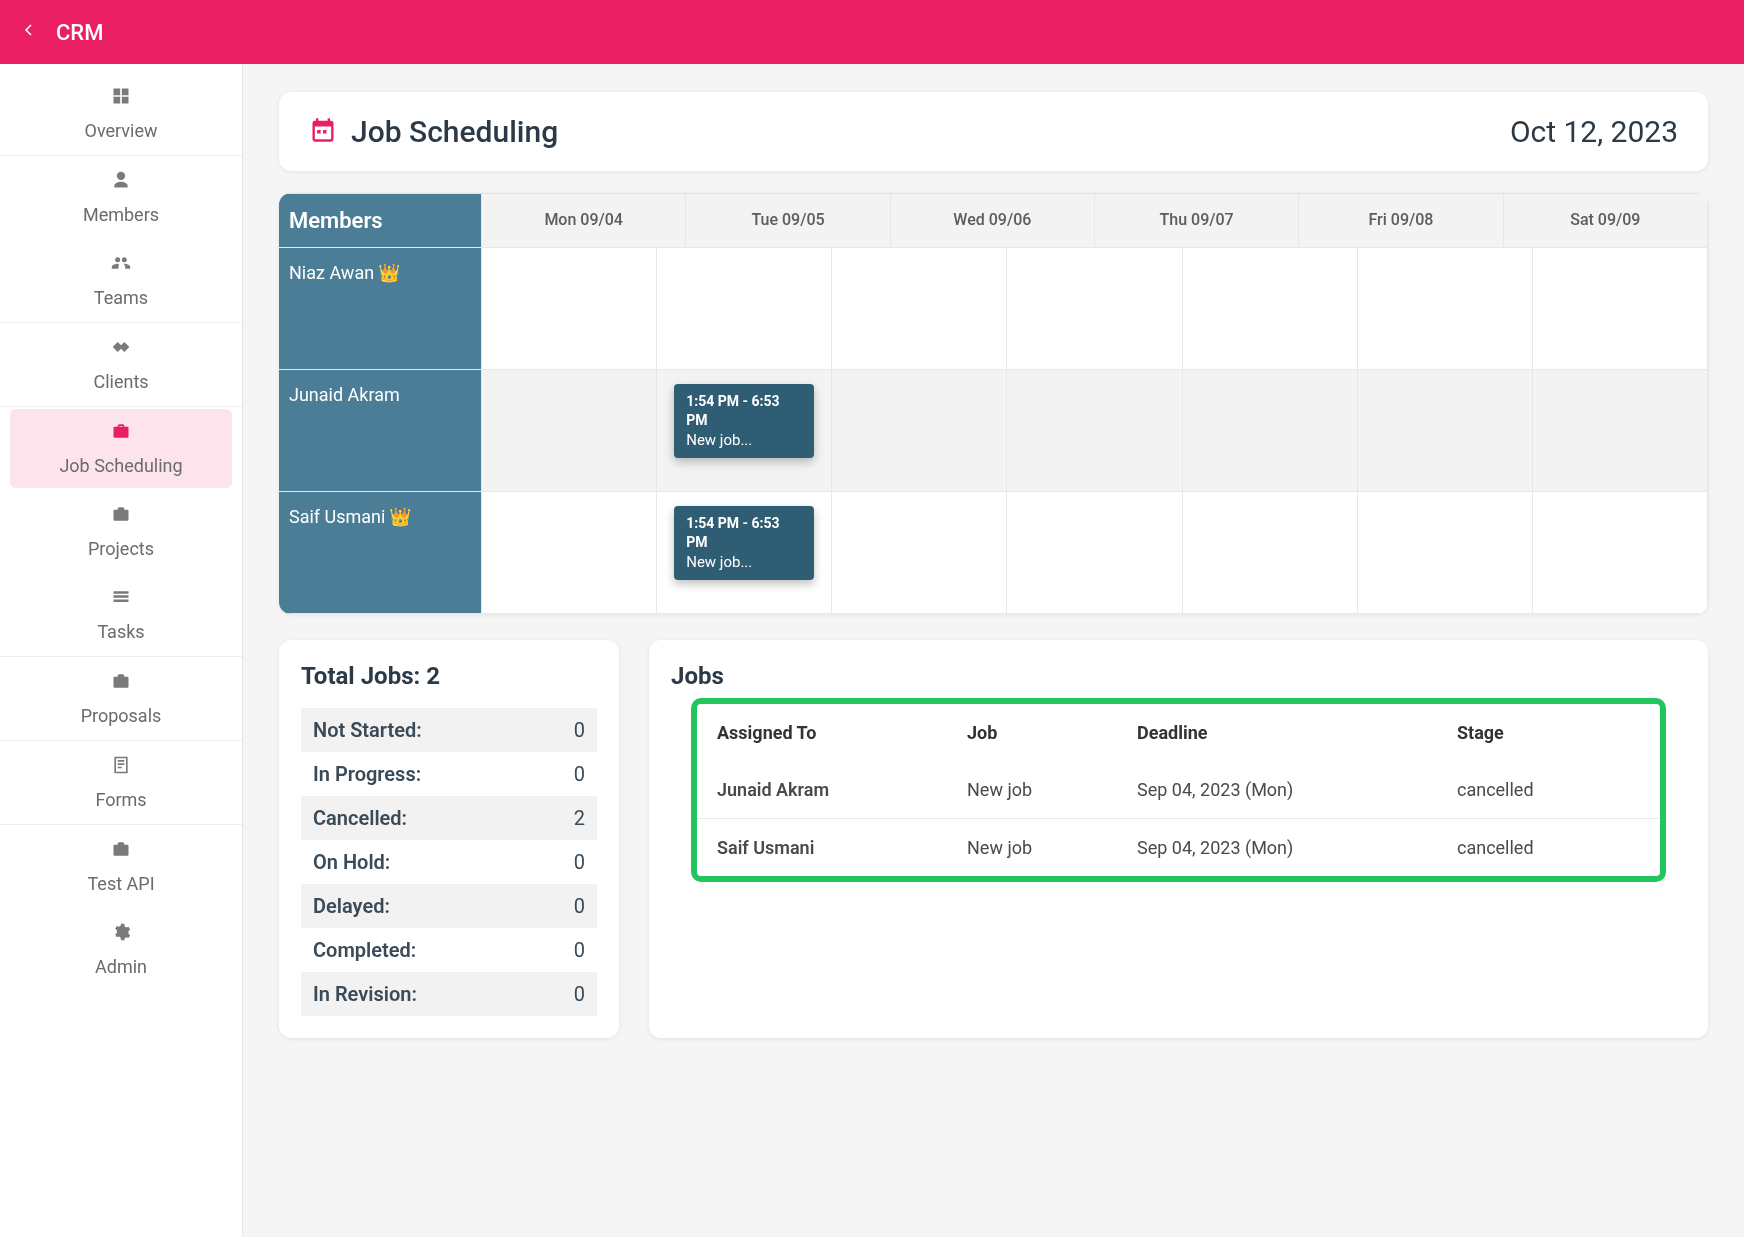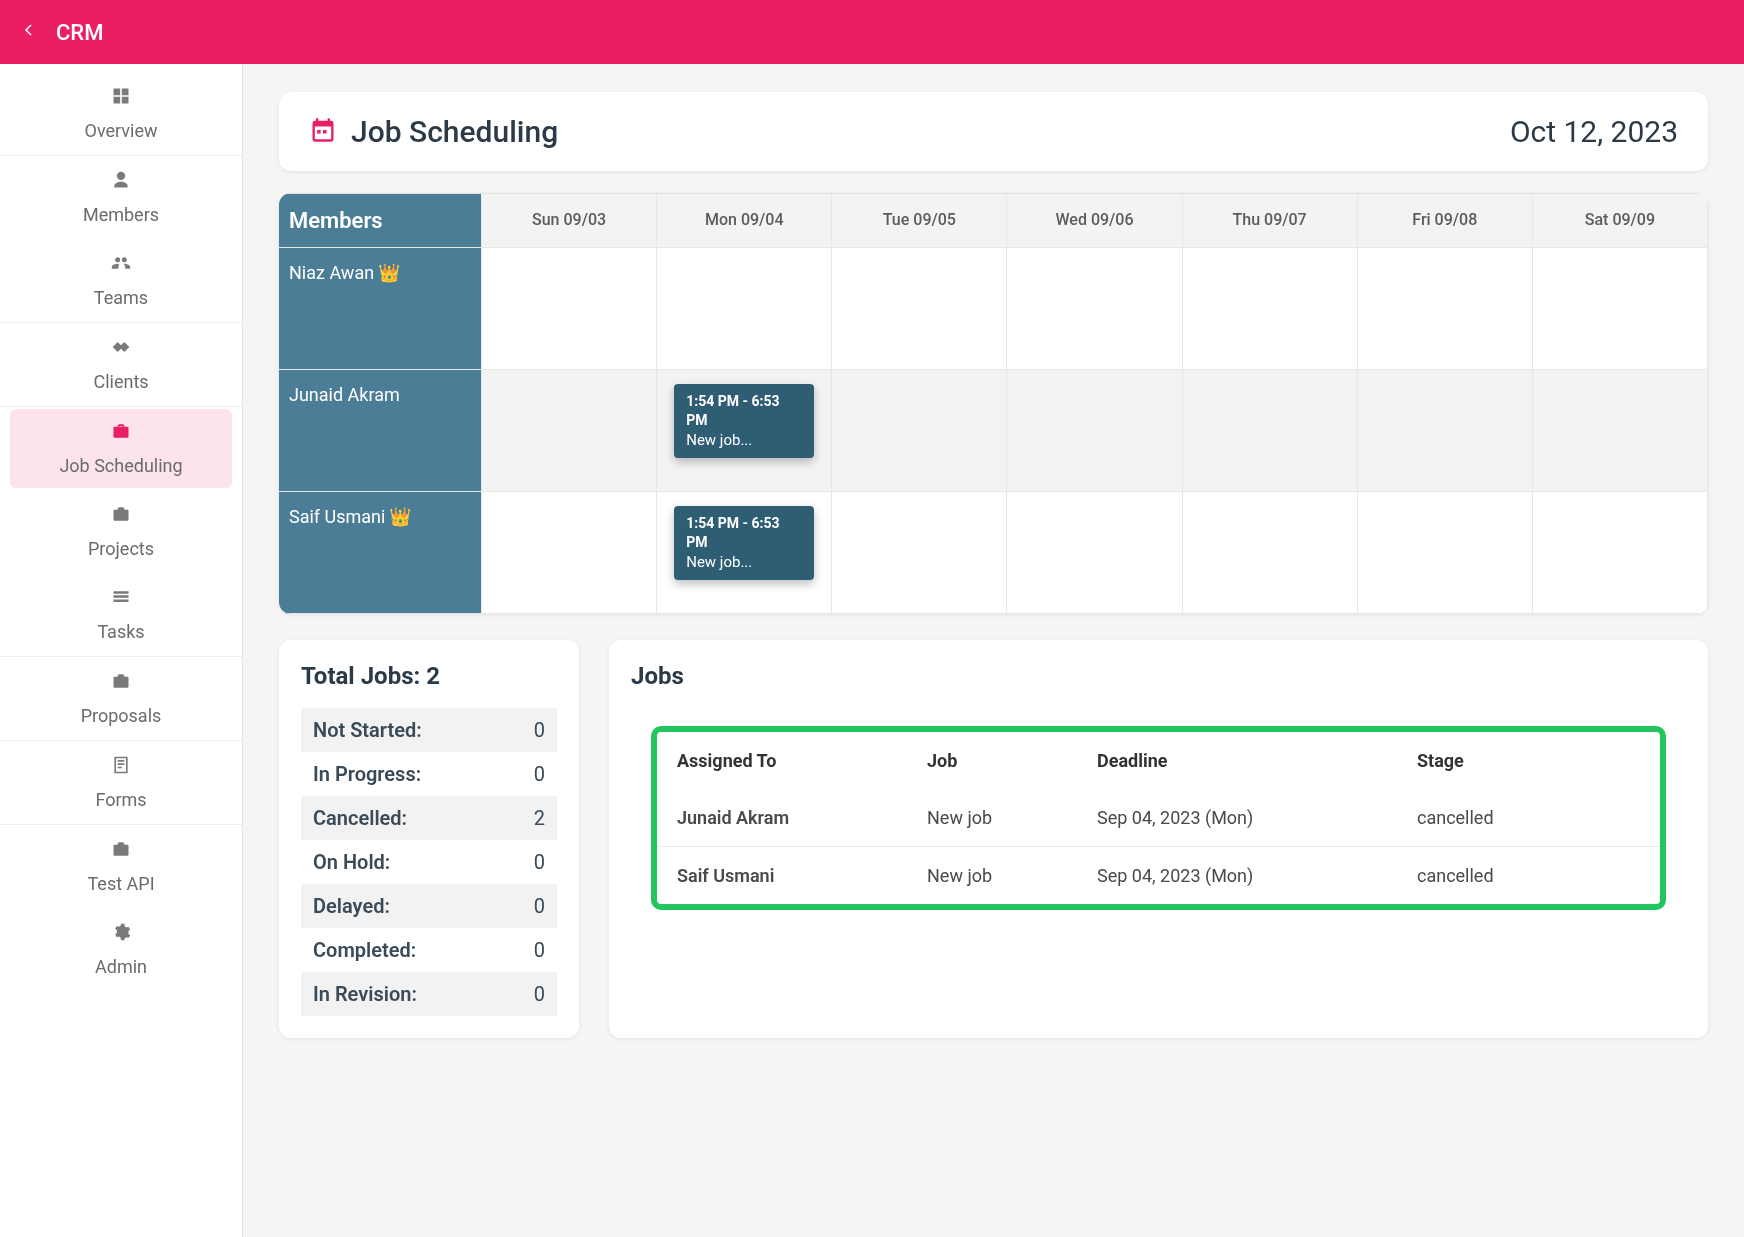--- a/index.html
+++ b/index.html
@@ -112,32 +112,32 @@
     color:#fff;
     border-radius:4px;
     padding:8px 12px;
     box-shadow: 0 4px 10px rgba(0,0,0,0.25);
     font-size:15px;
     line-height:1.35;
     width: 140px;
   }
   .job-chip .jc-time { font-weight:700; font-size:14px; }
   .bottom-row { display:flex; gap: 30px; }
-  .stats-card { width: 300px; padding: 22px; }
+  .stats-card { width: 340px; padding: 22px; }
   .stats-card h2 { font-size: 24px; color:#2c3a47; margin-bottom: 18px; }
   .stat-line {
     display:flex; justify-content:space-between;
     padding: 10px 12px;
     font-size: 20px;
     color:#3a4a57;
   }
   .stat-line:nth-child(odd) { background:#f2f2f2; }
   .stat-line .sl-label { font-weight:600; }
   .jobs-card { flex:1; padding: 22px; }
-  .jobs-card h2 { font-size: 24px; color:#2c3a47; margin-bottom: 36px; }
+  .jobs-card h2 { font-size: 24px; color:#2c3a47; margin-bottom: 8px; }
   .jobs-table {
     margin: 0 20px;
     border:6px solid #22c55e;
     border-radius:10px;
     overflow:hidden;
   }
   .jt-row { display:flex; border-top:1px solid #eaeaea; }
   .jt-row:first-child { border-top:none; }
   .jt-cell { padding: 18px 20px; font-size:18px; color:#4a4a4a; }
   .jt-head .jt-cell { font-weight:700; color:#333; }
@@ -270,21 +270,20 @@
         <h1>Job Scheduling</h1>
       </div>
       <div class="header-date">Oct 12, 2023</div>
     </div>
 
     <div class="card sched-card">
 
       <div class="grid">
         <div class="grid-row grid-head">
           <div class="cell member-col">Members</div>
-          <div class="cell day">Sun 09/03</div>
           <div class="cell day">Mon 09/04</div>
           <div class="cell day">Tue 09/05</div>
           <div class="cell day">Wed 09/06</div>
           <div class="cell day">Thu 09/07</div>
           <div class="cell day">Fri 09/08</div>
           <div class="cell day">Sat 09/09</div>
         </div>
         <div class="grid-body" id="grid-body">
             <div class="grid-row">
               <div class="cell member-col">Niaz Awan<span class="crown">👑</span></div>

